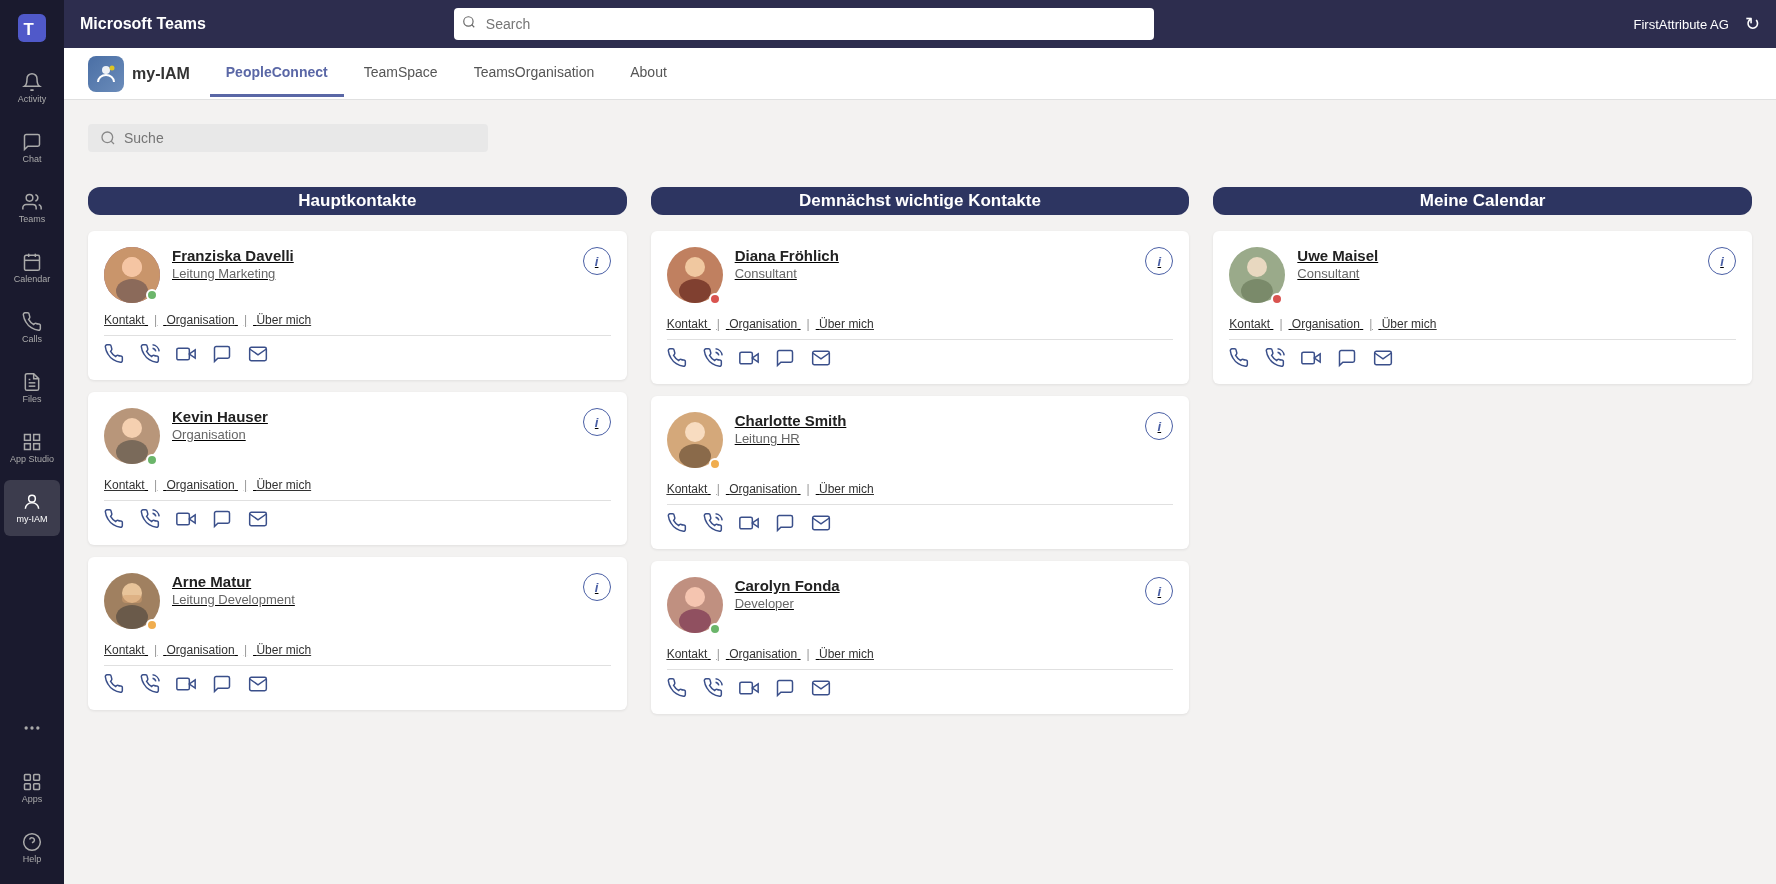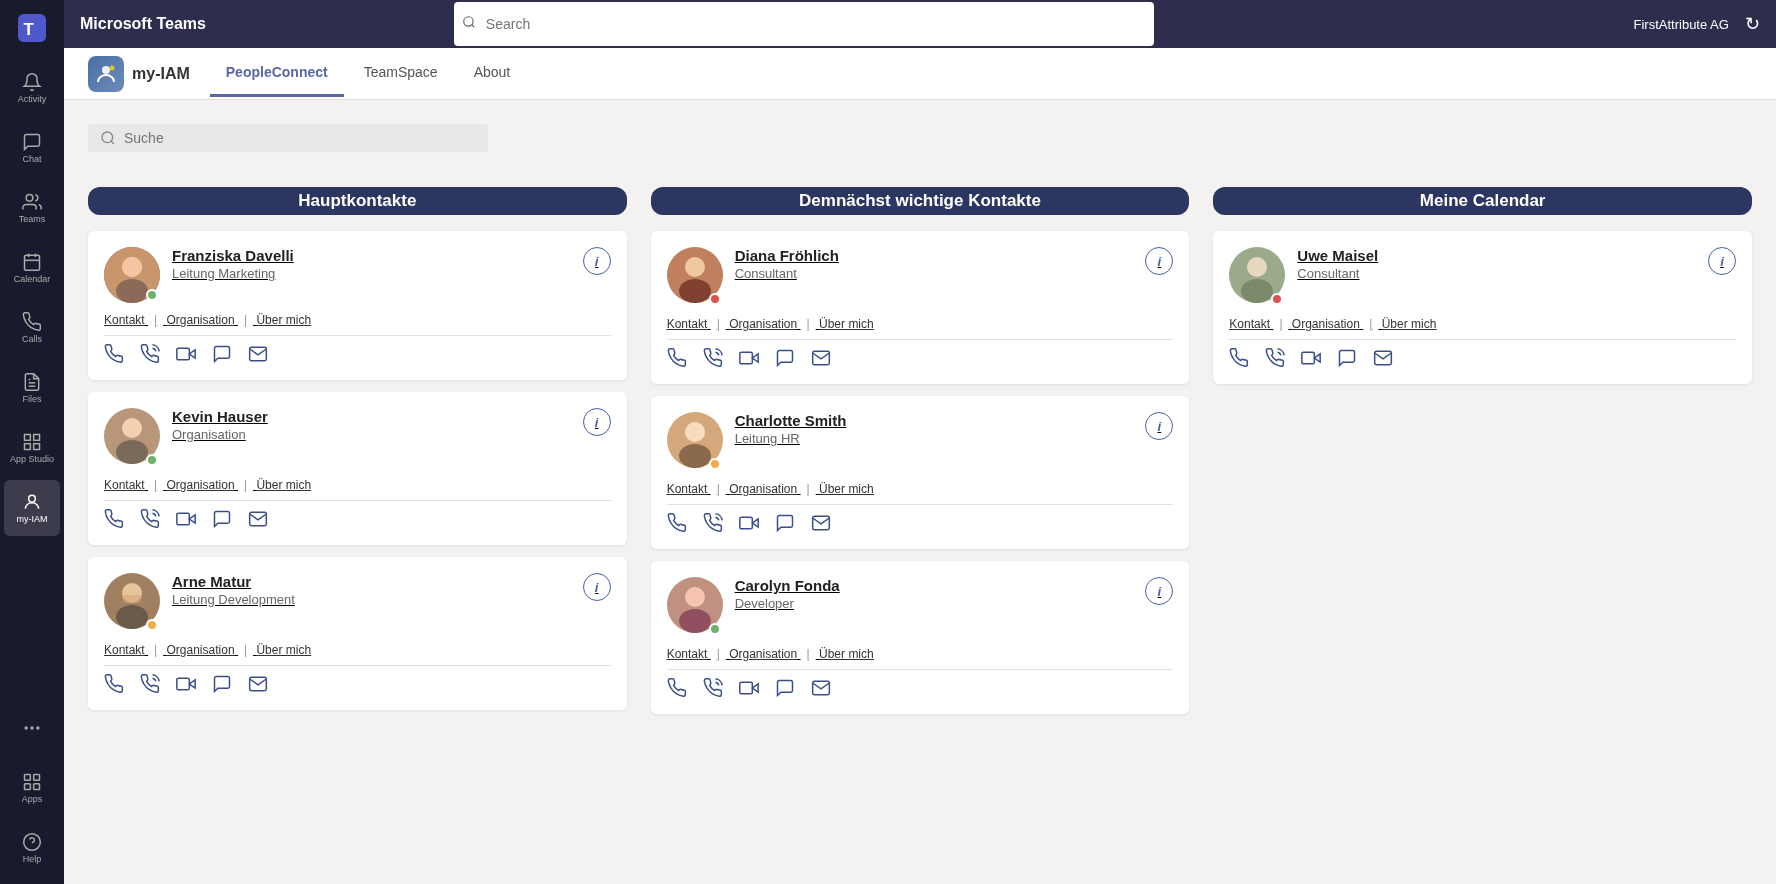--- a/index.html
+++ b/index.html
@@ -53,21 +53,21 @@
       font-weight: 600;
       white-space: nowrap;
     }
     .topbar-search {
       flex: 1;
       max-width: 700px;
       margin: 0 auto;
     }
     .topbar-search input {
       width: 100%;
-      height: 44px;
+      height: 32px;
       border-radius: 4px;
       border: none;
       padding: 0 12px 0 32px;
       font-size: 14px;
       background: #fff;
       outline: none;
     }
     .topbar-search-wrap {
       position: relative;
     }
@@ -409,20 +409,21 @@
         <svg width="24" height="24" viewBox="0 0 24 24" fill="none">
           <circle cx="12" cy="8" r="4" fill="#fff" opacity="0.9"></circle>
           <path d="M4 20c0-4 3.6-7 8-7s8 3 8 7" stroke="#fff" stroke-width="2" fill="none"></path>
           <circle cx="18" cy="6" r="2.5" fill="#ffd700" opacity="0.8"></circle>
         </svg>
       </div>
       <div class="app-logo-text">my-IAM</div>
     </div>
     <div class="nav-tab active">PeopleConnect</div>
     <div class="nav-tab">TeamSpace</div>
+    <div class="nav-tab">TeamsOrganisation</div>
     <div class="nav-tab">About</div>
   </div>
 
   <div class="content">
 
     <div class="content-search-wrap">
       <svg width="16" height="16" viewBox="0 0 24 24" fill="none" stroke="#888" stroke-width="2">
         <circle cx="11" cy="11" r="8"></circle>
           <line x1="21" y1="21" x2="16.65" y2="16.65"></line>
       </svg>

